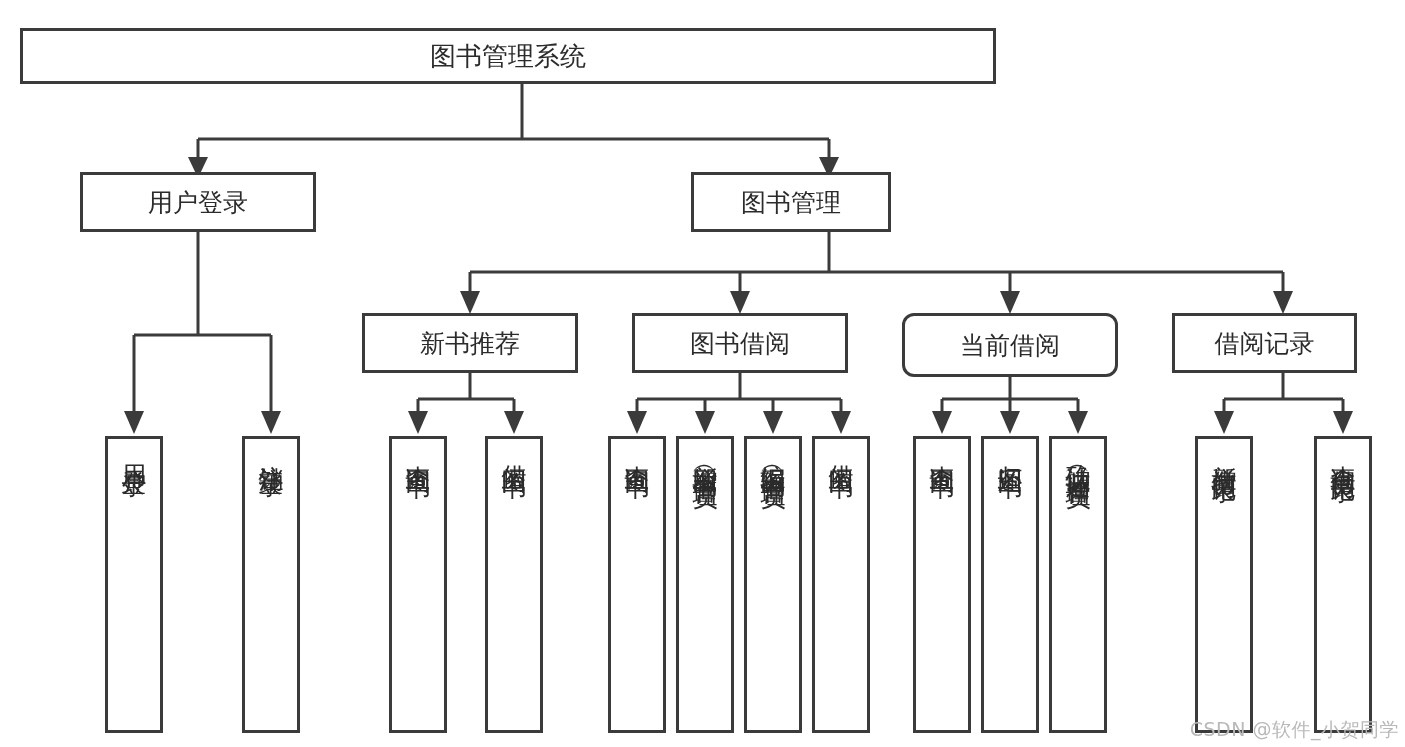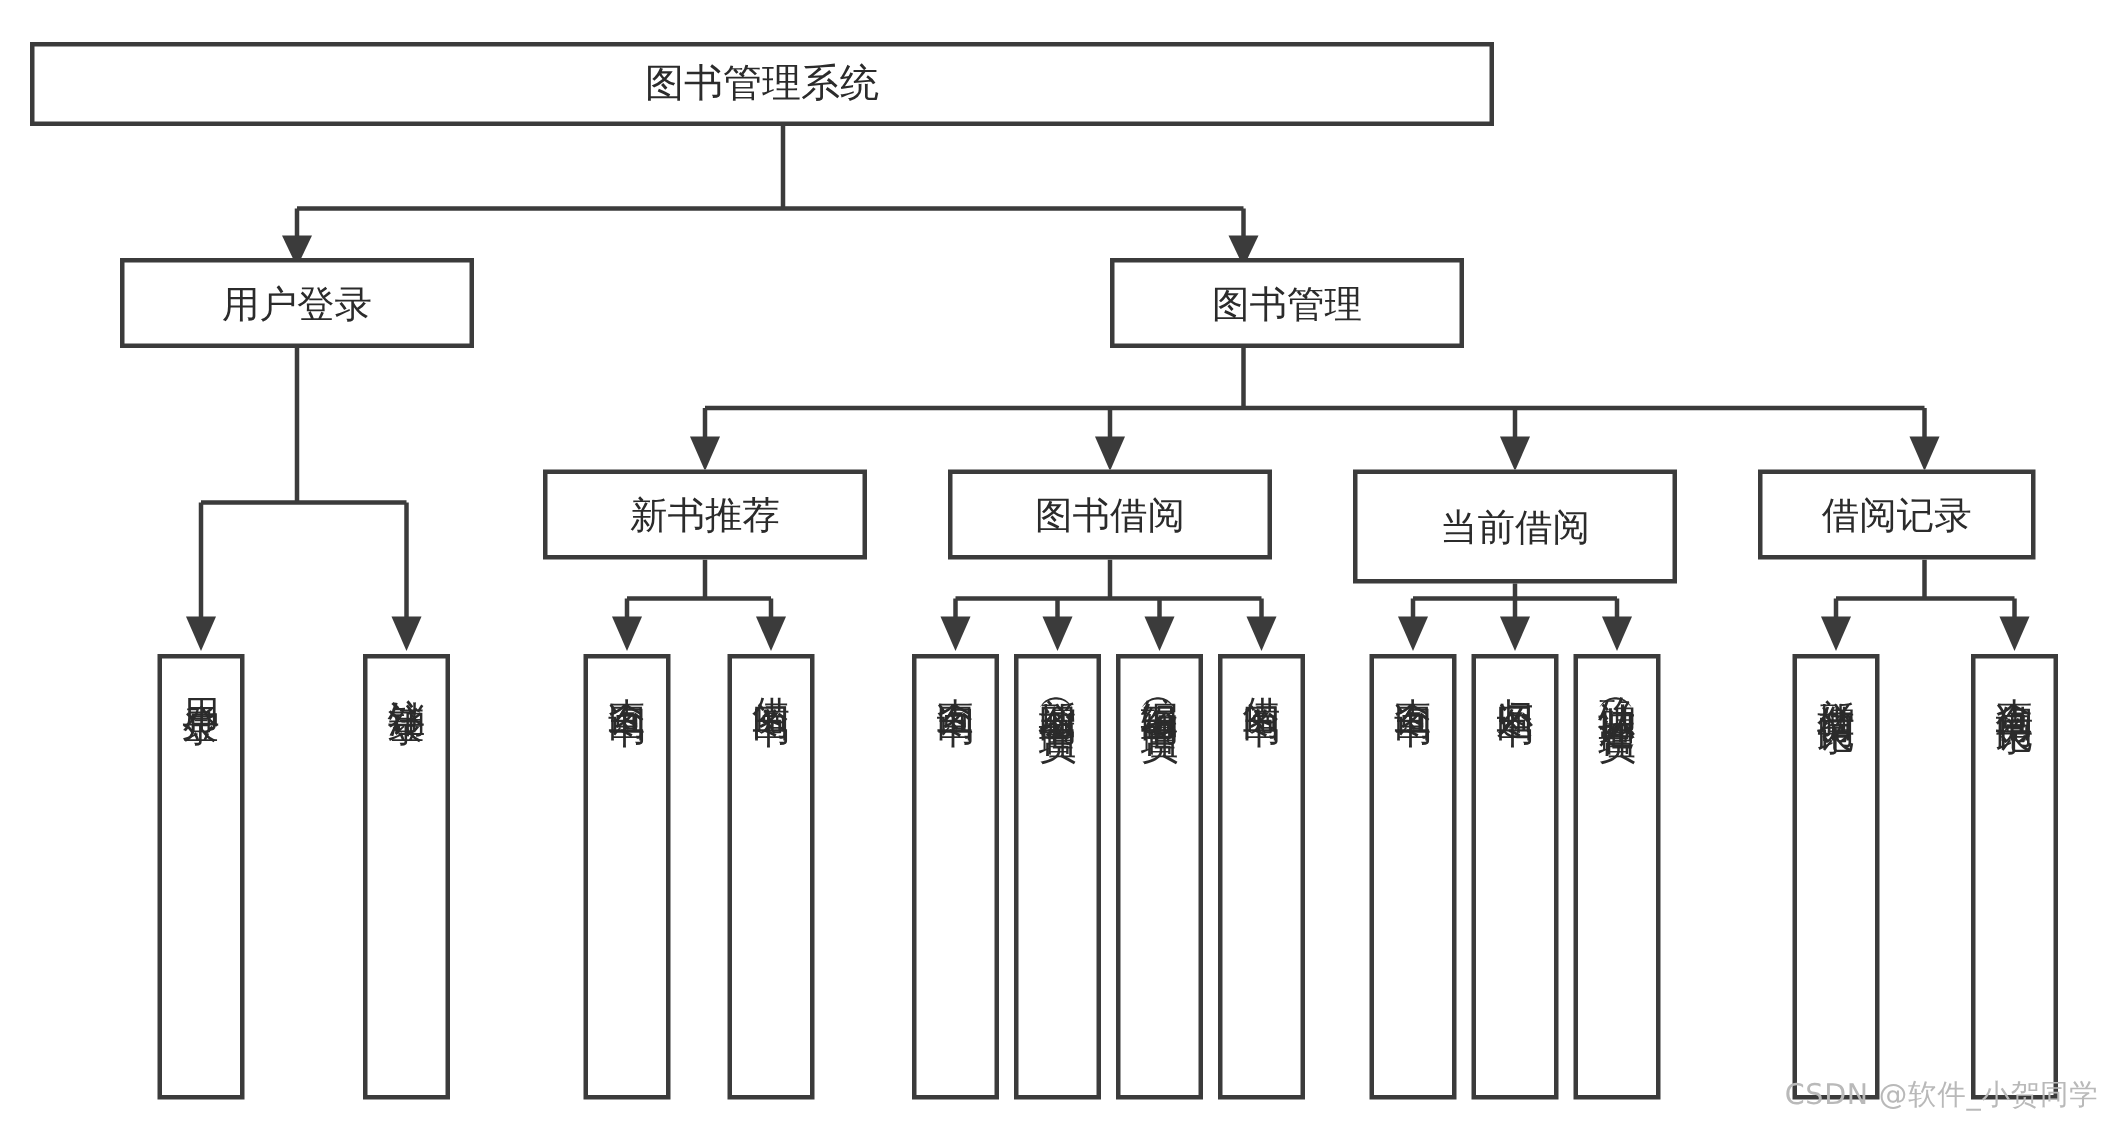--- a/index.html
+++ b/index.html
@@ -153,31 +153,31 @@
     <polygon points="1333,411 1353,411 1343,434"></polygon>
   </svg>
 
   <div class="node root" style="left:20px; top:12px; width:976px; height:56px;margin-top:16px;">
     <span class="label">图书管理系统</span>
   </div>
 
   <div class="node branch" style="left:80px; top:172px; width:236px; height:60px;">
     <span class="label">用户登录</span>
   </div>
-  <div class="node branch" style="left:740px; top:172px; width:236px; height:60px;">
+  <div class="node branch" style="left:691px; top:172px; width:200px; height:60px;">
     <span class="label">图书管理</span>
   </div>
 
   <div class="node branch" style="left:362px; top:313px; width:216px; height:60px;">
     <span class="label">新书推荐</span>
   </div>
   <div class="node branch" style="left:632px; top:313px; width:216px; height:60px;">
     <span class="label">图书借阅</span>
   </div>
-  <div class="node branch" style="left:902px; top:313px; width:216px; height:76px;">
+  <div class="node branch" style="left:902px; top:313px; width:216px; height:64px;border-radius:12px;">
     <span class="label">当前借阅</span>
   </div>
   <div class="node branch" style="left:1172px; top:313px; width:185px; height:60px;">
     <span class="label">借阅记录</span>
   </div>
 
   <div class="node leaf" style="left:105px; top:436px; width:58px; height:297px;">
     <span class="label">用户登录</span>
   </div>
   <div class="node leaf" style="left:242px; top:436px; width:58px; height:297px;">

